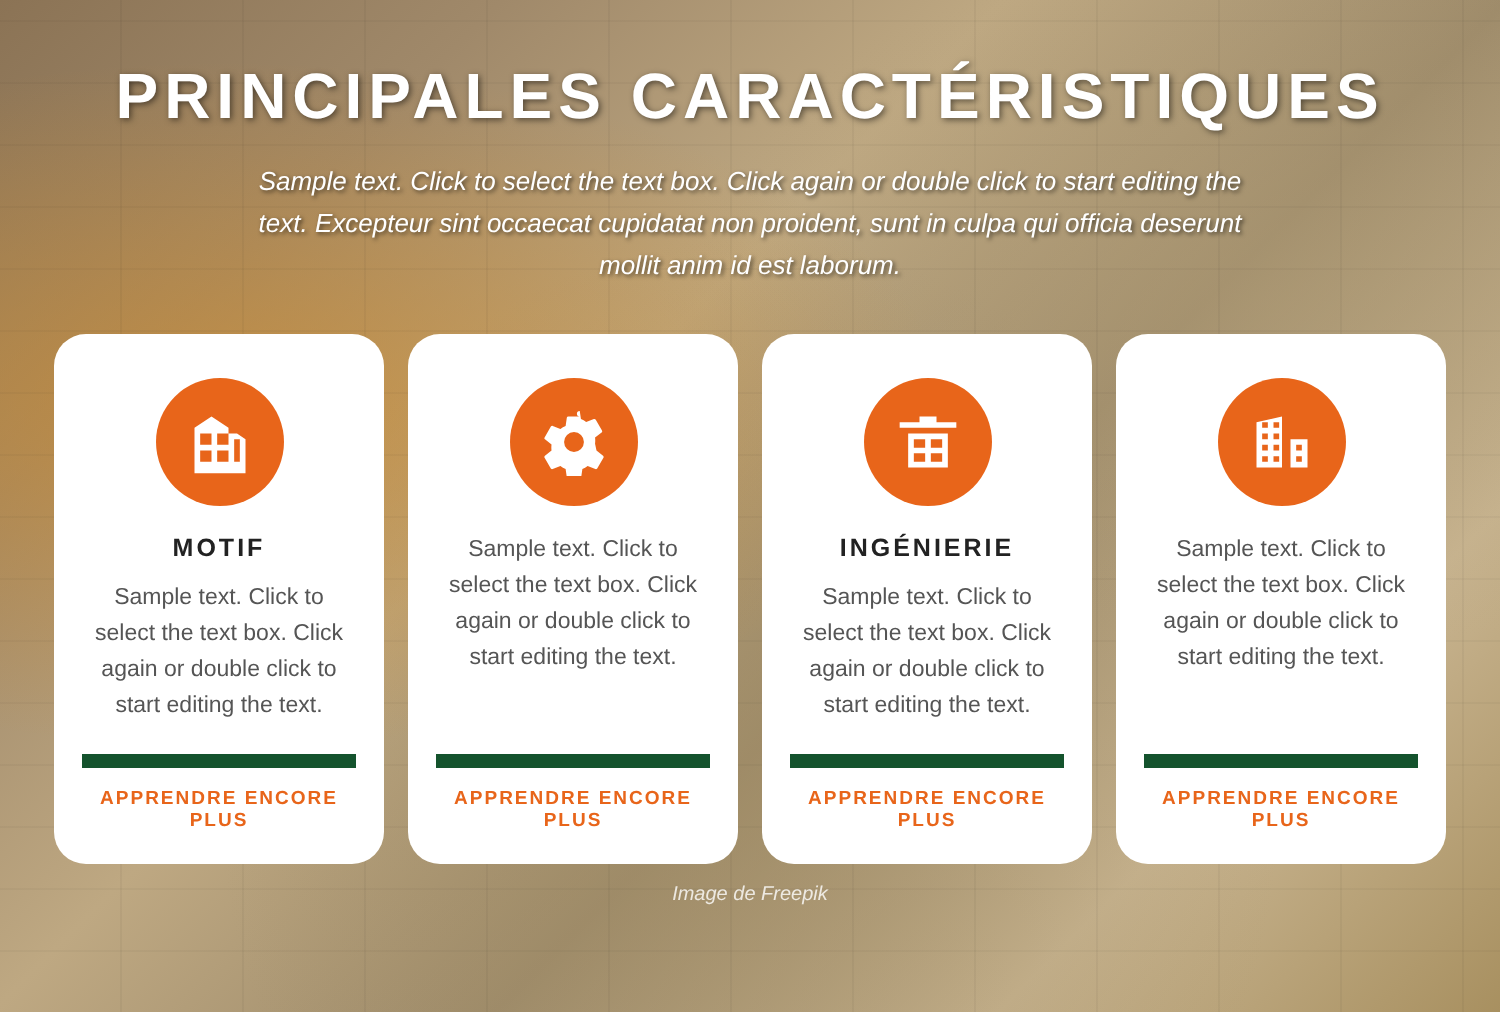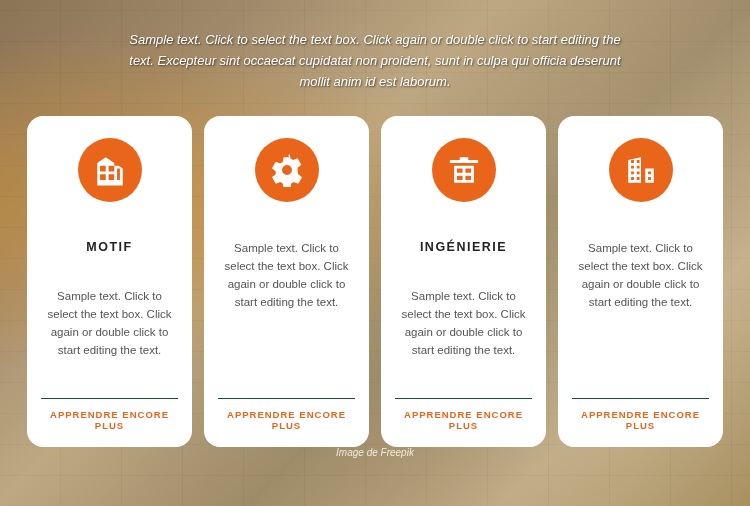--- a/index.html
+++ b/index.html
@@ -82,21 +82,20 @@
 
     .card {
       background: #fff;
       border-radius: 16px;
       padding: 22px 14px 16px;
       width: 165px;
       display: flex;
       flex-direction: column;
       align-items: center;
       flex-shrink: 0;
-      gap: 24px;
     }
 
     .icon-circle {
       width: 64px;
       height: 64px;
       border-radius: 50%;
       background: #E8651A;
       display: flex;
       align-items: center;
       justify-content: center;
@@ -128,40 +127,42 @@
       flex: 1;
     }
 
     .card-link {
       font-size: 9.5px;
       font-weight: 800;
       letter-spacing: 1px;
       text-transform: uppercase;
       color: #E8651A;
       text-align: center;
-      border-top: 1px solid #14532d;
+      border-top: 7px solid #14532d;
       padding-top: 10px;
       width: 100%;
       text-align: center;
       cursor: pointer;
     }
 
     .footer-credit {
       color: rgba(255,255,255,0.8);
       font-size: 10px;
+      margin-top: 10px;
       font-style: italic;
     }
   </style>
 </head>
 <body>
 
 <div class="bg-image"></div>
 <div class="bg-texture"></div>
 
 <div class="content">
+  <h1 class="main-title">PRINCIPALES CARACTÉRISTIQUES</h1>
   <p class="subtitle">Sample text. Click to select the text box. Click again or double click to start editing the text. Excepteur sint occaecat cupidatat non proident, sunt in culpa qui officia deserunt mollit anim id est laborum.</p>
 
   <div class="cards-row">
 
     <div class="card">
       <div class="icon-circle">
         <svg viewBox="0 0 24 24" xmlns="http://www.w3.org/2000/svg">
           <path d="M3 21V7l6-4 6 4v2h3l3 2v12H3zm2-2h4v-4H5v4zm0-6h4v-4H5v4zm6 6h4v-4h-4v4zm0-6h4v-4h-4v4zm6 6h2v-8h-2v8z"></path>
         </svg>
       </div>

